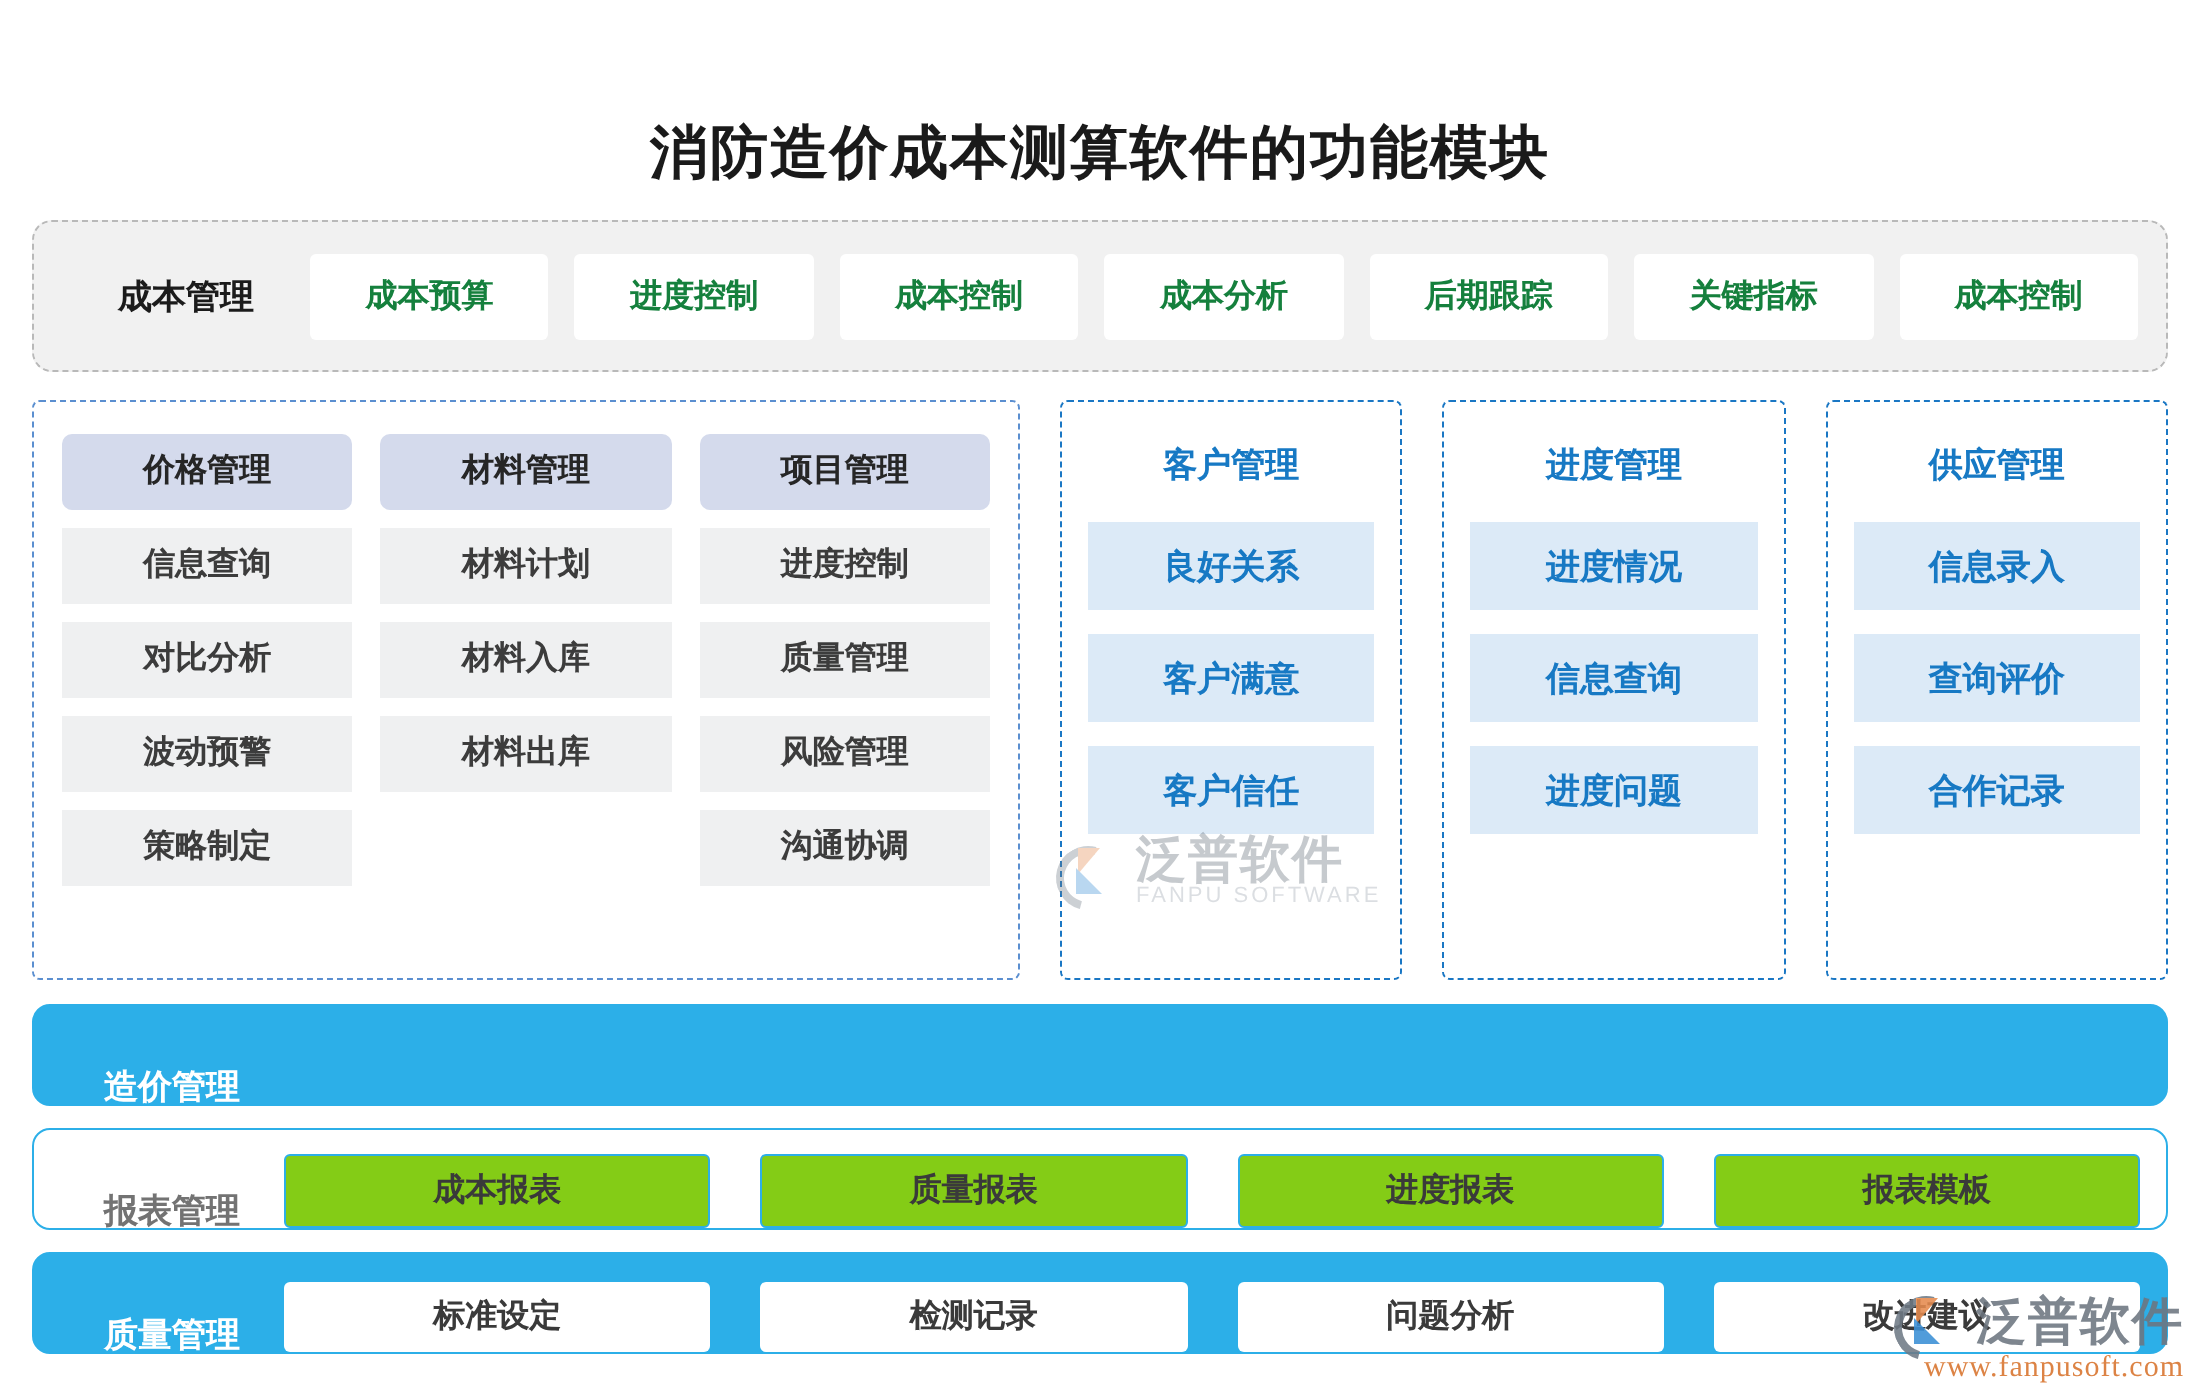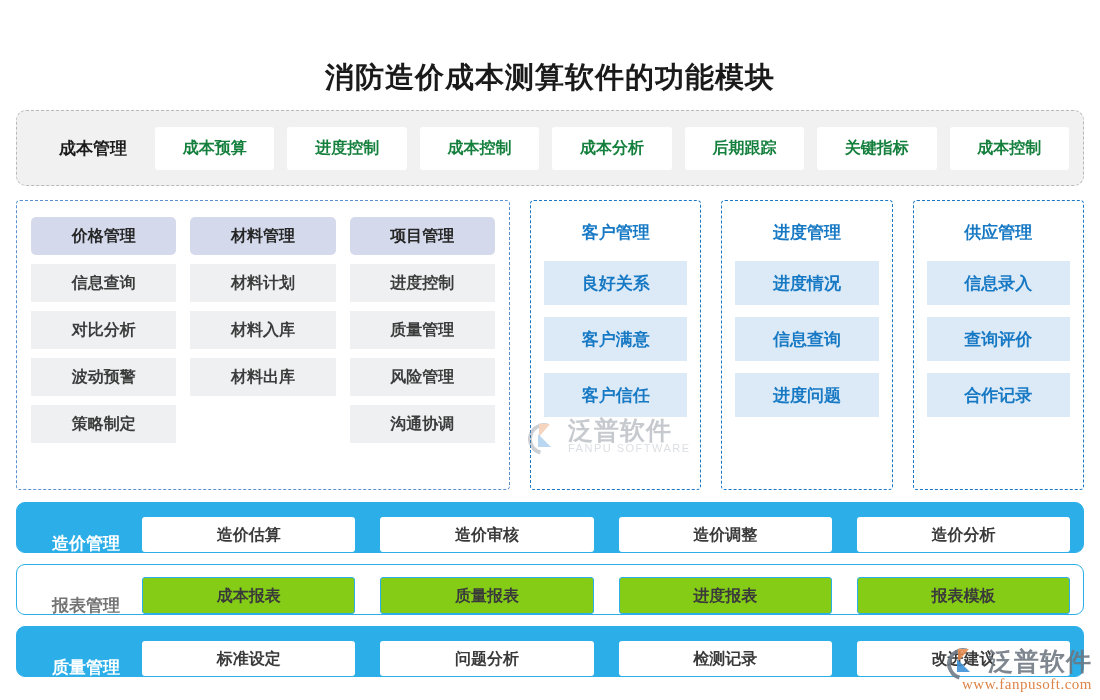--- a/index.html
+++ b/index.html
@@ -348,44 +348,38 @@
     <div class="blue-item">查询评价</div>
     <div class="blue-item">合作记录</div>
   </div>
 
 </div>
 
 <div class="bottom-bars">
 
   <div class="bar solid">
     <div class="bar-label">造价管理</div>
-    <div class="bar-items">
-      <div class="bar-pill">造价估算</div>
-      <div class="bar-pill">造价审核</div>
-      <div class="bar-pill">造价调整</div>
-      <div class="bar-pill">造价分析</div>
-    </div>
   </div>
 
   <div class="bar outline">
     <div class="bar-label">报表管理</div>
     <div class="bar-items">
       <div class="bar-pill">成本报表</div>
       <div class="bar-pill">质量报表</div>
       <div class="bar-pill">进度报表</div>
       <div class="bar-pill">报表模板</div>
     </div>
   </div>
 
   <div class="bar solid">
     <div class="bar-label">质量管理</div>
     <div class="bar-items">
       <div class="bar-pill">标准设定</div>
+      <div class="bar-pill">检测记录</div>
       <div class="bar-pill">问题分析</div>
-      <div class="bar-pill">检测记录</div>
       <div class="bar-pill">改进建议</div>
     </div>
   </div>
 
 </div>
 
 <div class="watermark wm-center">
   <div class="wm-mark">
     <span class="c1"></span>
       <span class="c2"></span>

